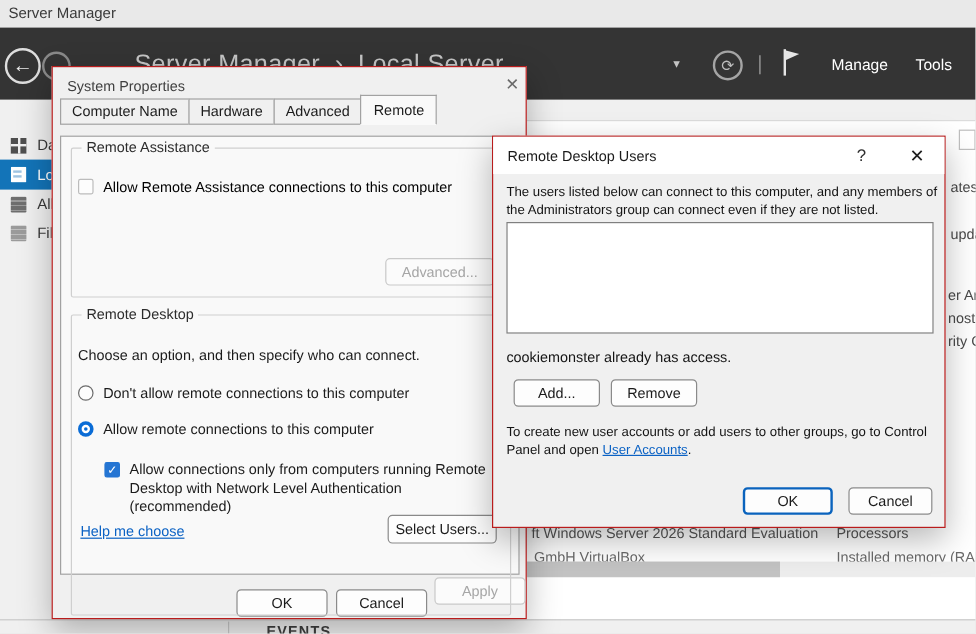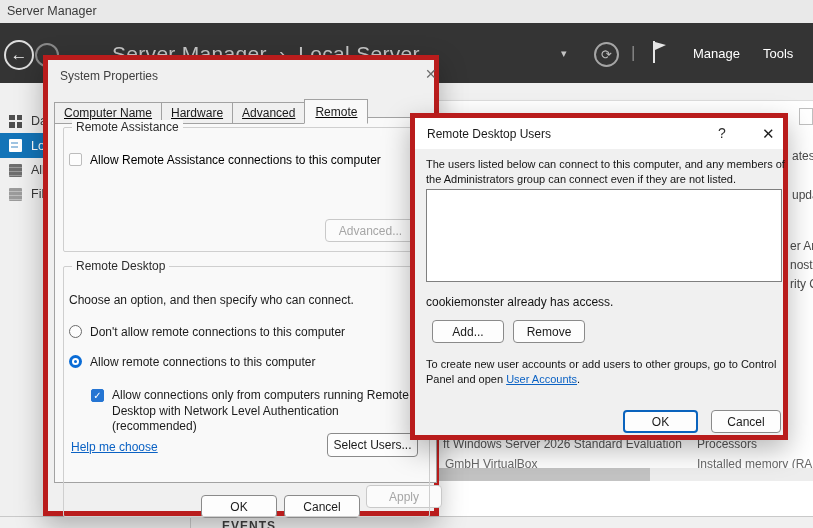--- a/index.html
+++ b/index.html
@@ -48,28 +48,28 @@
   .frag { color:#4a4a4a; font-size:12px; white-space:nowrap; }
   .bg-box { left:799px; top:108px; width:14px; height:17px; background:#fff; border:1px solid #bfbfbf; }
   .hscroll-track { left:60px; top:468px; width:753px; height:13px; background:#ededed; }
   .hscroll-thumb { left:350px; top:468px; width:300px; height:13px; background:#c3c3c3; }
   .bottomstrip { left:0; top:516px; width:813px; height:12px; background:#f0f0f0;
                  border-top:1px solid #c9c9c9; }
   .vdiv { left:190px; top:518px; width:1px; height:10px; background:#c9c9c9; }
   .events { left:222px; top:519px; font-size:12px; font-weight:bold; letter-spacing:1px; color:#3e3e3e; }
 
   
-  .dialog { background:#f0f0f0; border:5px solid #b91c1c; box-shadow:0 10px 26px rgba(0,0,0,.28); }
+  .dialog { background:#f0f0f0; border:1px solid #b91c1c; box-shadow:0 10px 26px rgba(0,0,0,.28); }
   .sysprops { left:43px; top:55px; width:396px; height:461px; z-index:5; }
   .rdu { left:410px; top:113px; width:378px; height:327px; z-index:6; }
   .dlg-title { font-size:12px; color:#3f3f3f; }
   .dlg-x { color:#6a6a6a; font-size:14px; cursor:default; }
 
   
-  .tabstrip { left:6px; top:39px; display:flex; align-items:flex-end; z-index:2;text-decoration:underline; }
+  .tabstrip { left:6px; top:23px; display:flex; align-items:flex-end; z-index:2; }
   .tab { padding:3px 9px 3px; font-size:12px; color:#1b1b1b; background:#f0f0f0;
          border:1px solid #a2a2a2; margin-right:-1px; margin-bottom:-1px; }
   .tab.active { padding:5px 10px 4px; background:#f9f9f9; border-bottom-color:#f9f9f9; z-index:3; position:relative; }
   .tabpage { left:6px; top:57px; width:383px; height:366px; background:#f9f9f9; border:1px solid #a2a2a2; z-index:1; }
 
   .groupbox { border:1px solid #cfcfcf; border-radius:2px; }
   .gb-label { position:absolute; top:-8px; left:8px; background:#f9f9f9; padding:0 4px;
               font-size:12px; color:#2c2c2c; white-space:nowrap; }
   .lbl { font-size:12px; color:#1b1b1b; white-space:nowrap; }
   .lbl.dim { color:#000000;text-align:right; }

